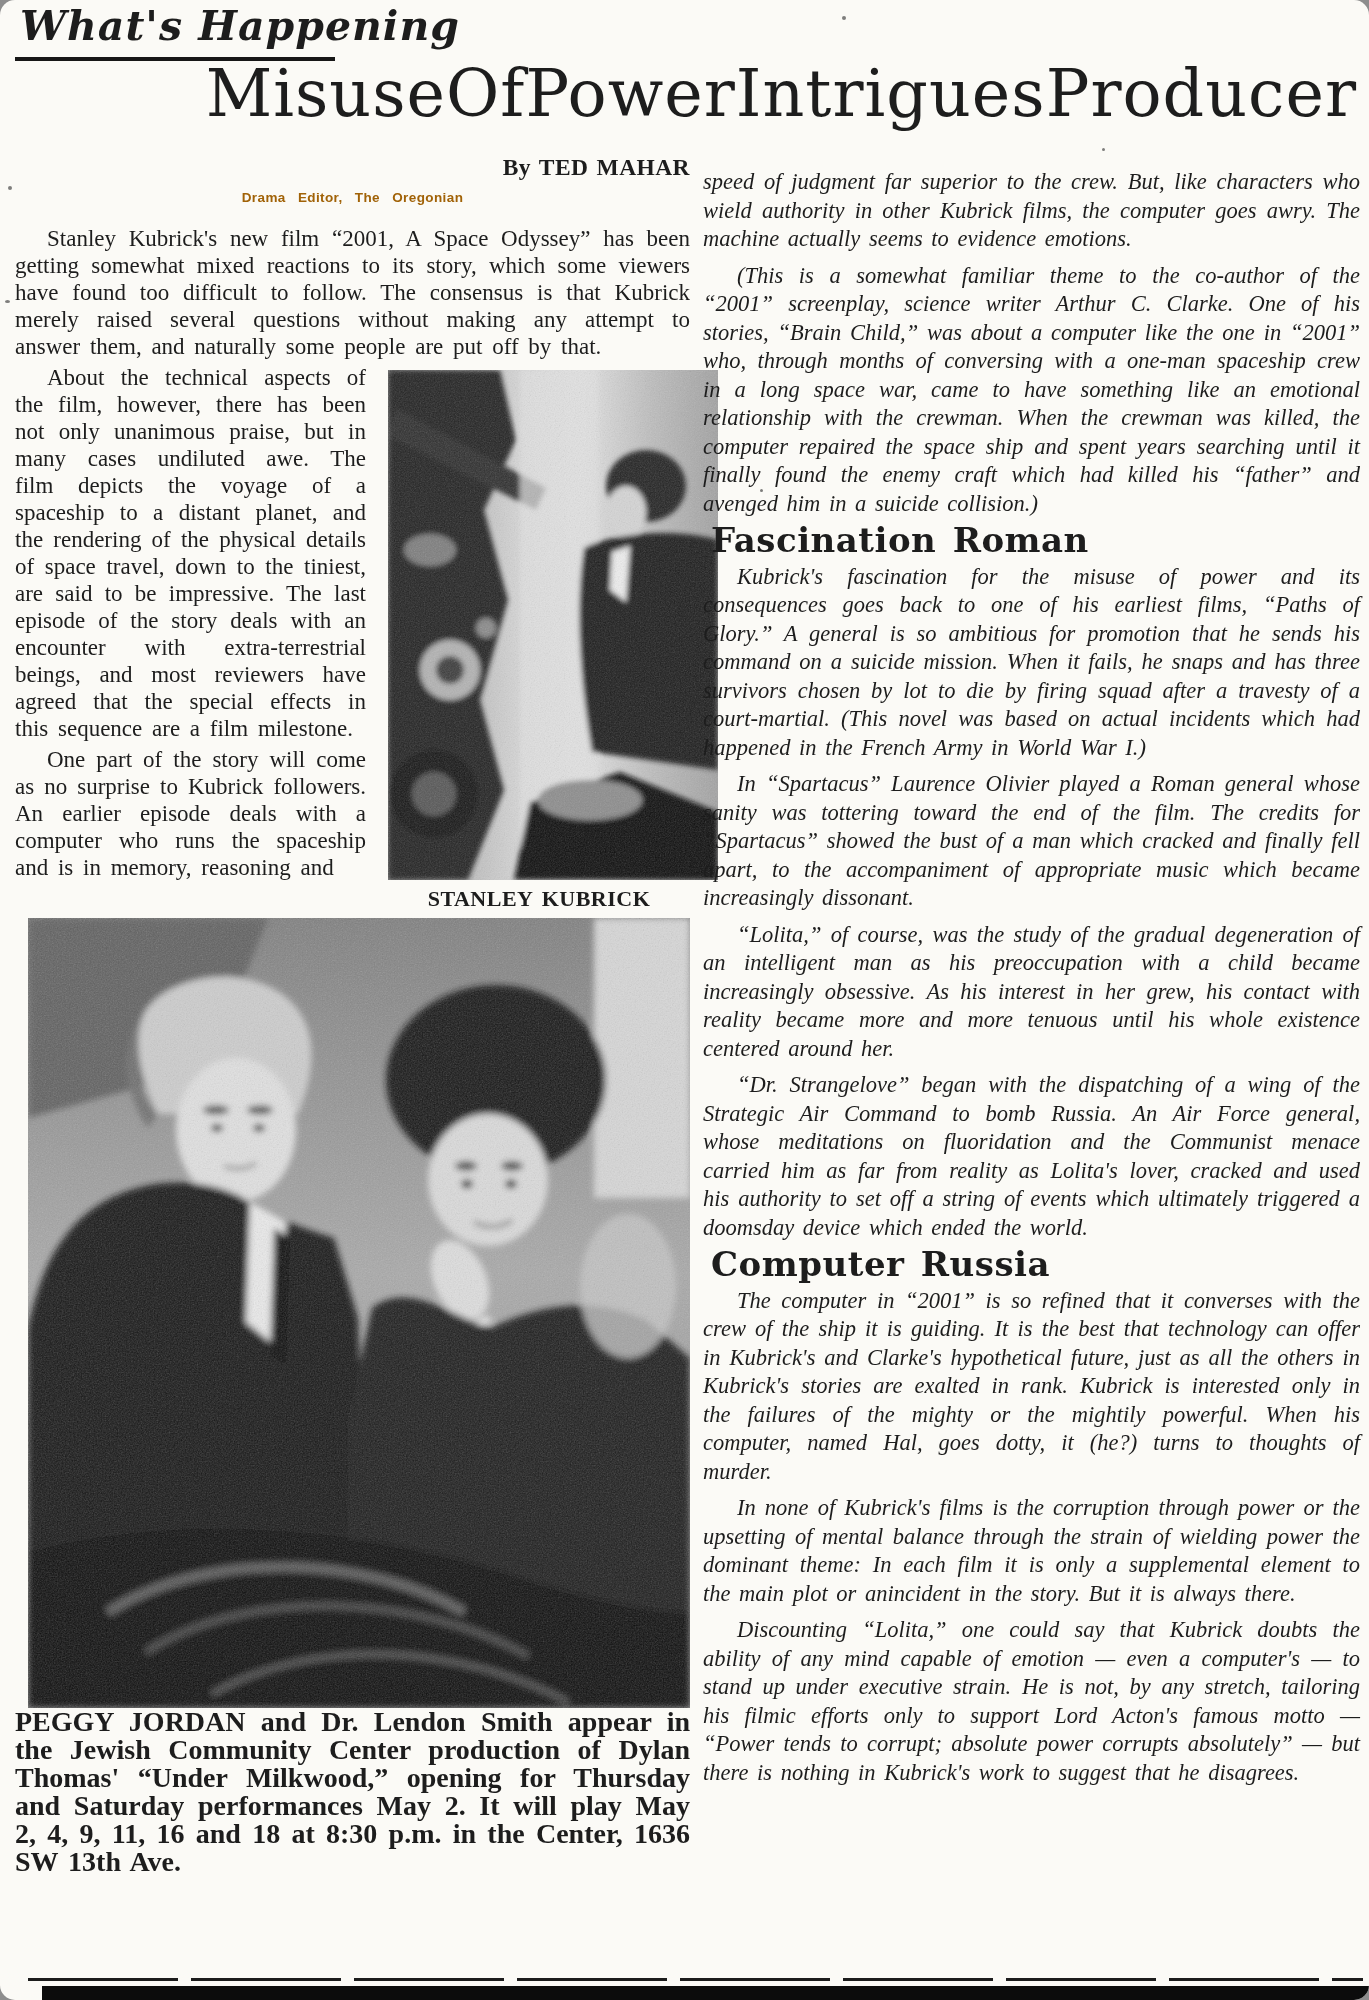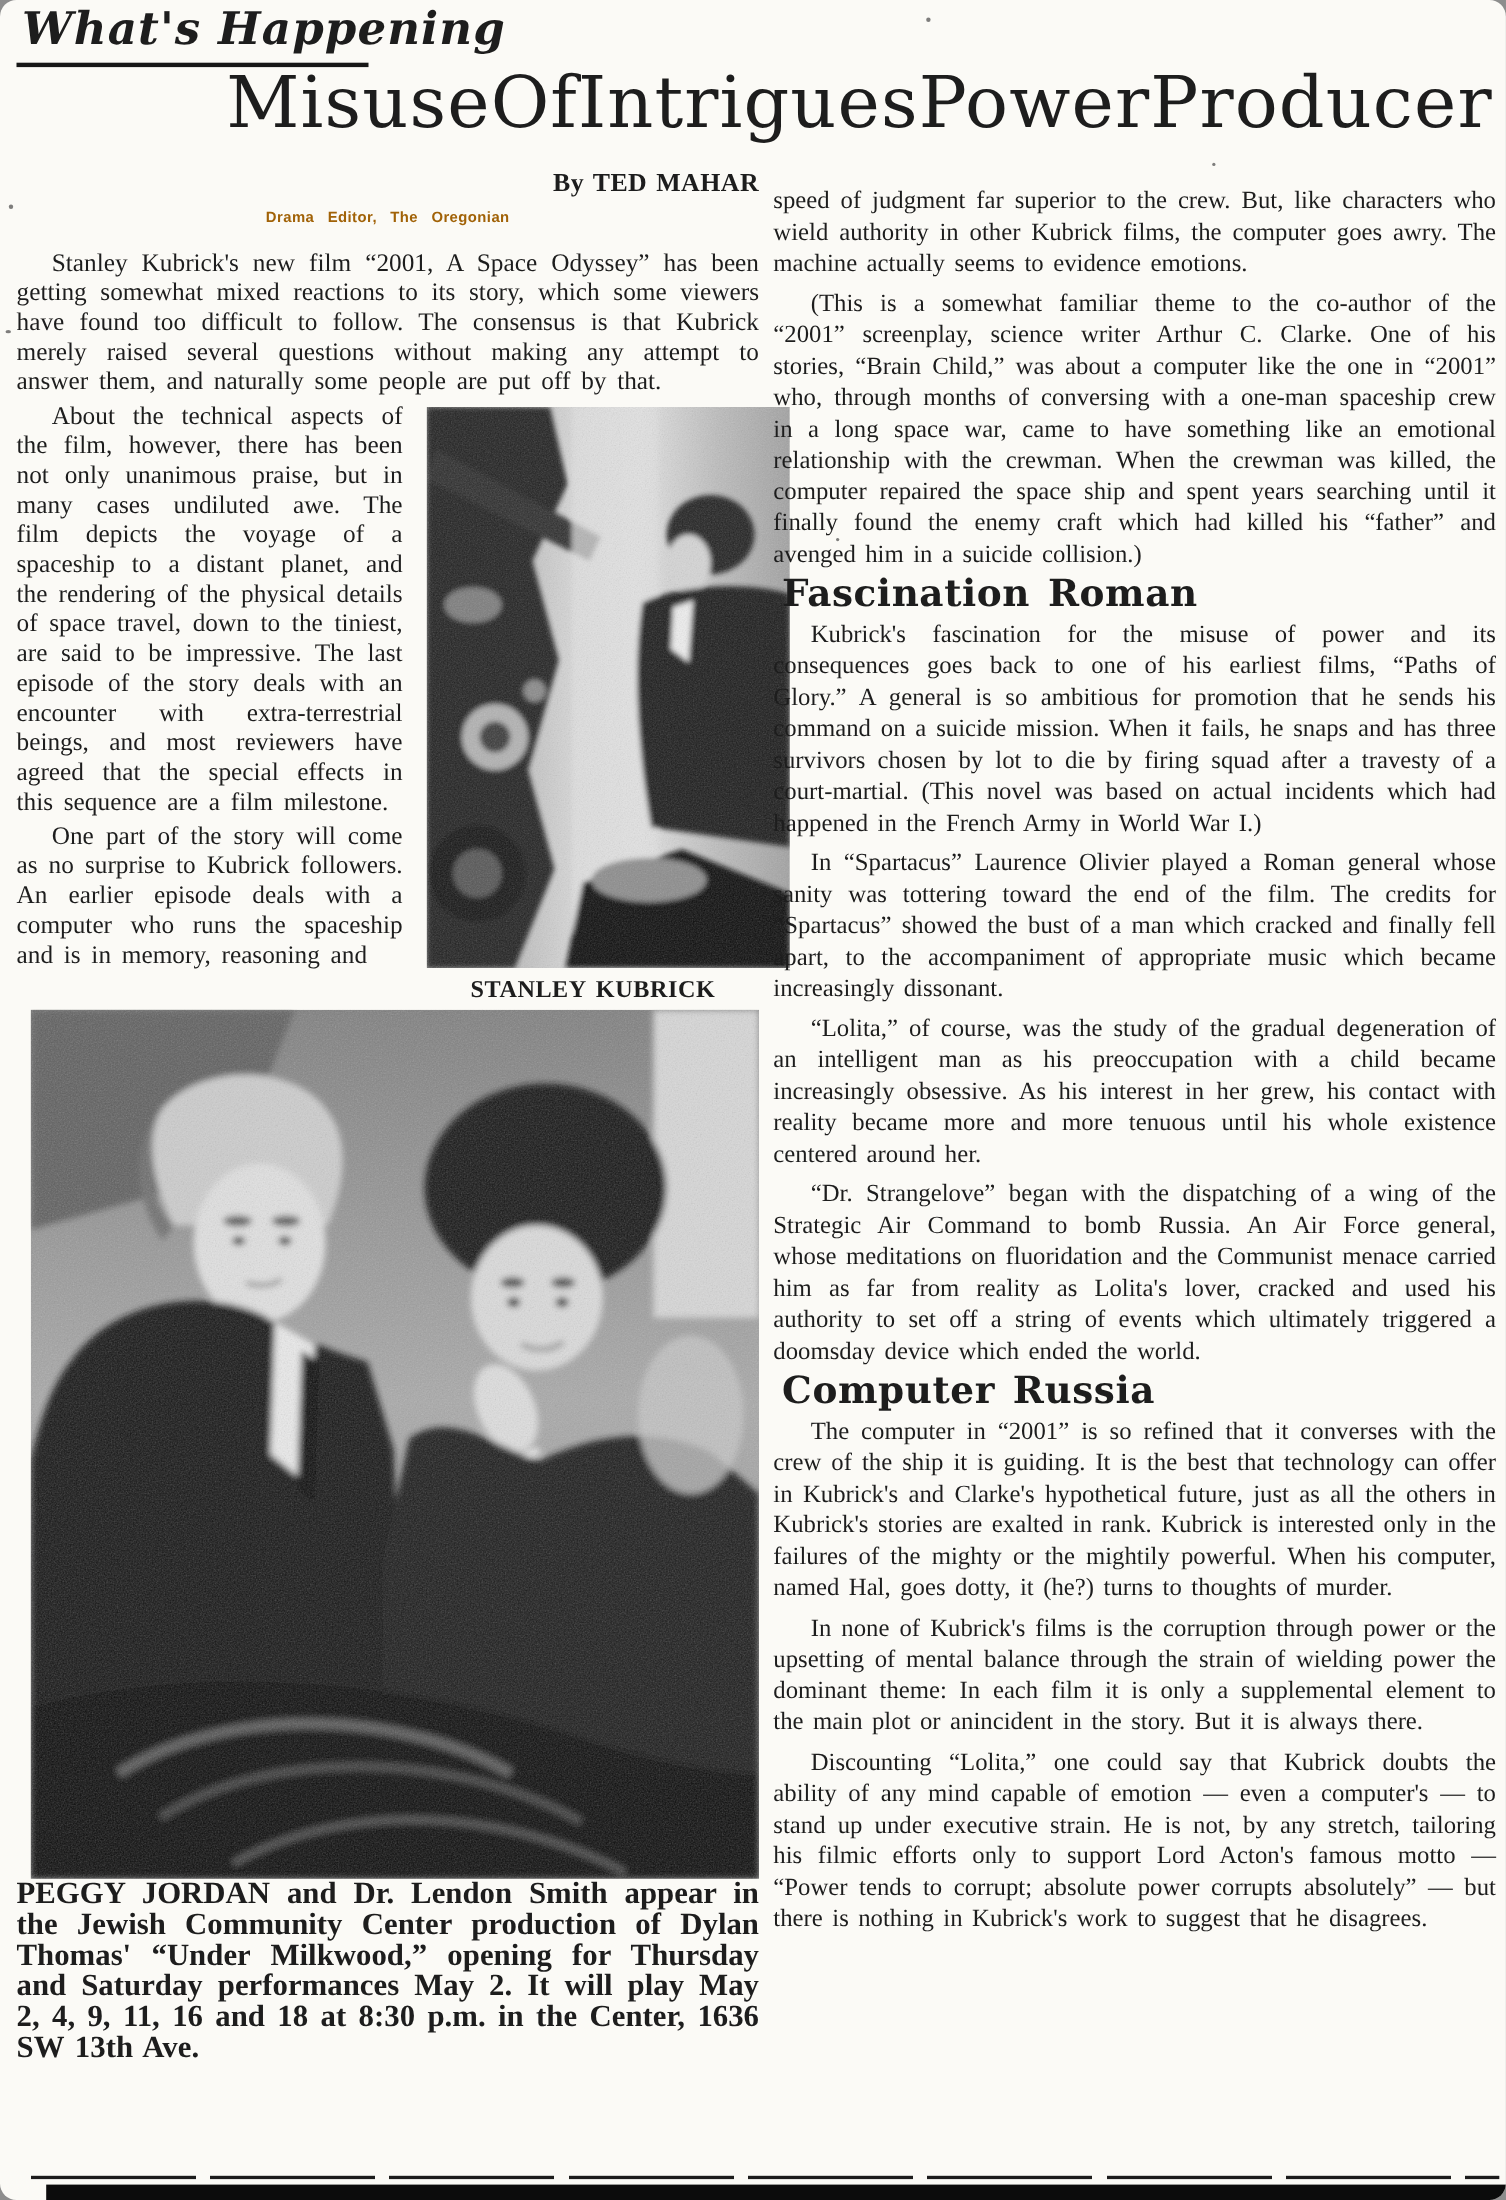--- a/index.html
+++ b/index.html
@@ -45,21 +45,21 @@
   .jordan-figure{clear:both;width:662px;margin:14px 0 0 13px;}
   .jordan-figure svg{display:block;}
   .caption{
     margin:12px 4px 0 18px;font-weight:700;font-size:28px;line-height:28px;
     text-indent:0 !important;word-spacing:3px;text-align:justify;
   }
   .col-right{
     position:absolute;left:703px;top:168px;width:657px;
     font-size:22.5px;line-height:28.5px;text-align:justify;word-spacing:3px;
   }
-  .col-right p{margin:0 0 8px 0;text-indent:34px;}
+  .col-right p{margin:0 0 8px 0;text-indent:34px;font-style:italic;}
   .noindent{text-indent:0 !important;}
   .subhead{
     font-family:"DejaVu Serif", serif;font-weight:700;font-size:34px;
     margin:8px 0 8px 8px;letter-spacing:.5px;word-spacing:4px;text-align:left;
   }
   
   .bottom-rule{
     position:absolute;left:28px;right:6px;top:1978px;height:3px;
     background:repeating-linear-gradient(90deg,#1c1c1c 0 150px,rgba(0,0,0,0) 150px 163px);
   }
@@ -76,22 +76,22 @@
 <body>
 
 <div class="page">
 
   <div class="kicker">What's Happening</div>
   <div class="kicker-rule"></div>
 
   <h1 class="headline">
     <span>Misuse</span>
     <span>Of</span>
+    <span>Power</span>
     <span>Intrigues</span>
-    <span>Power</span>
     <span>Producer</span>
   </h1>
 
   <div class="col-left">
     <div class="byline">By TED MAHAR</div>
     <div class="byline-title">Drama Editor, The Oregonian</div>
 
     <p class="first">Stanley Kubrick's new film “2001, A Space Odyssey” has been getting somewhat mixed reactions to its story, which some viewers have found too difficult to follow. The consensus is that Kubrick merely raised several questions without making any attempt to answer them, and naturally some people are put off by that.</p>
 
     <figure class="kubrick-figure">

